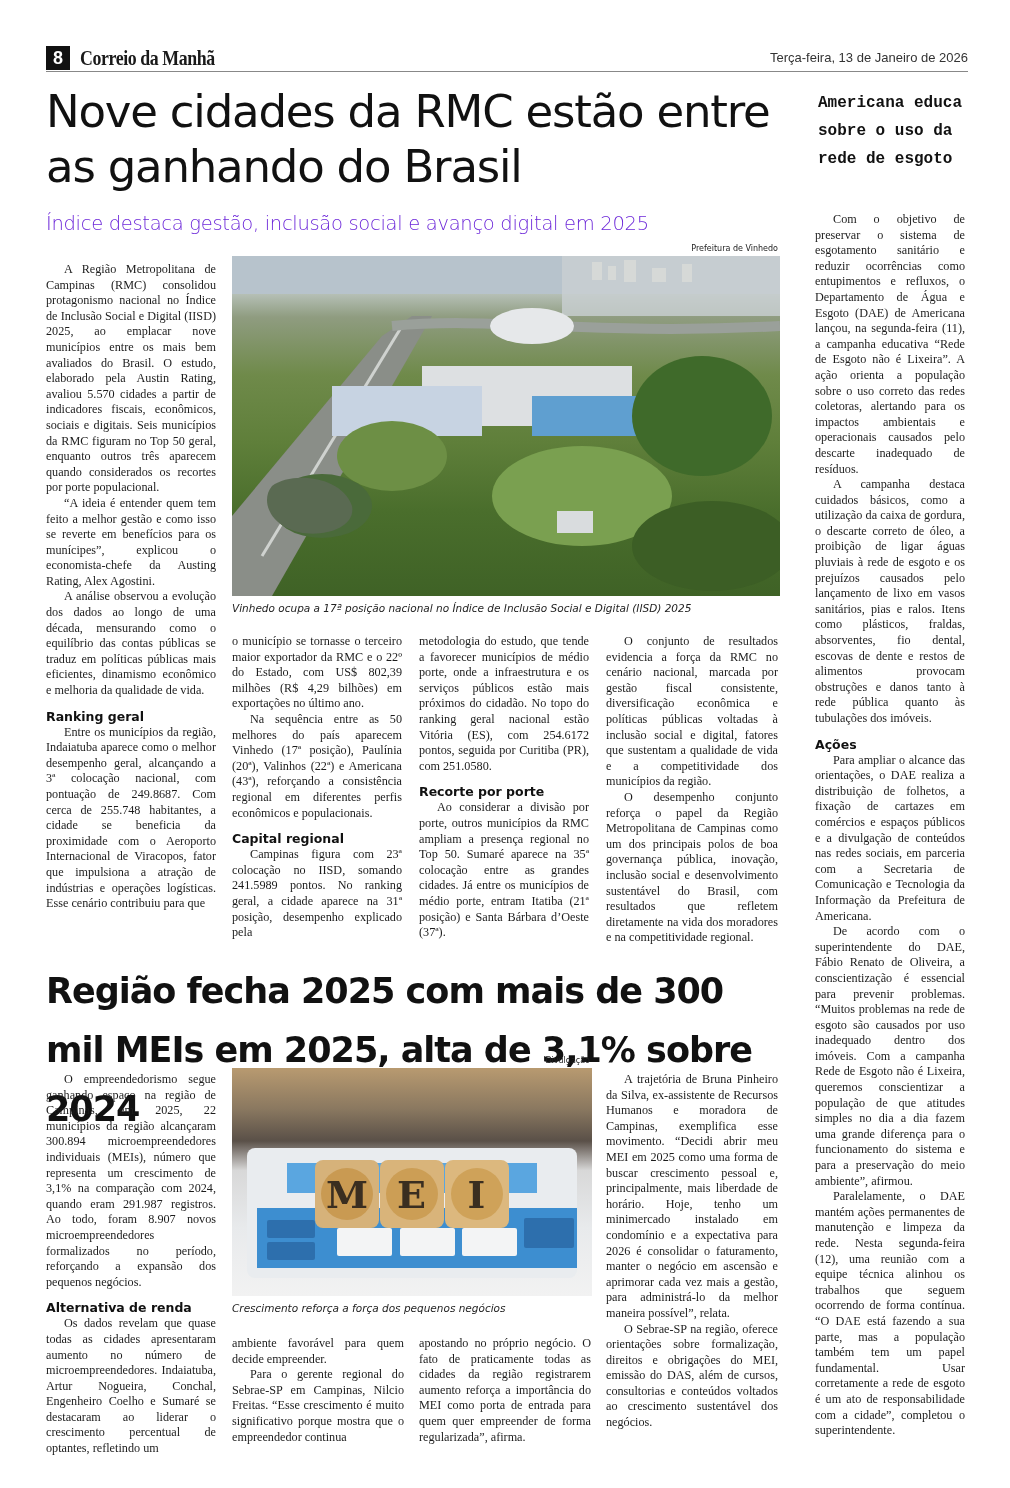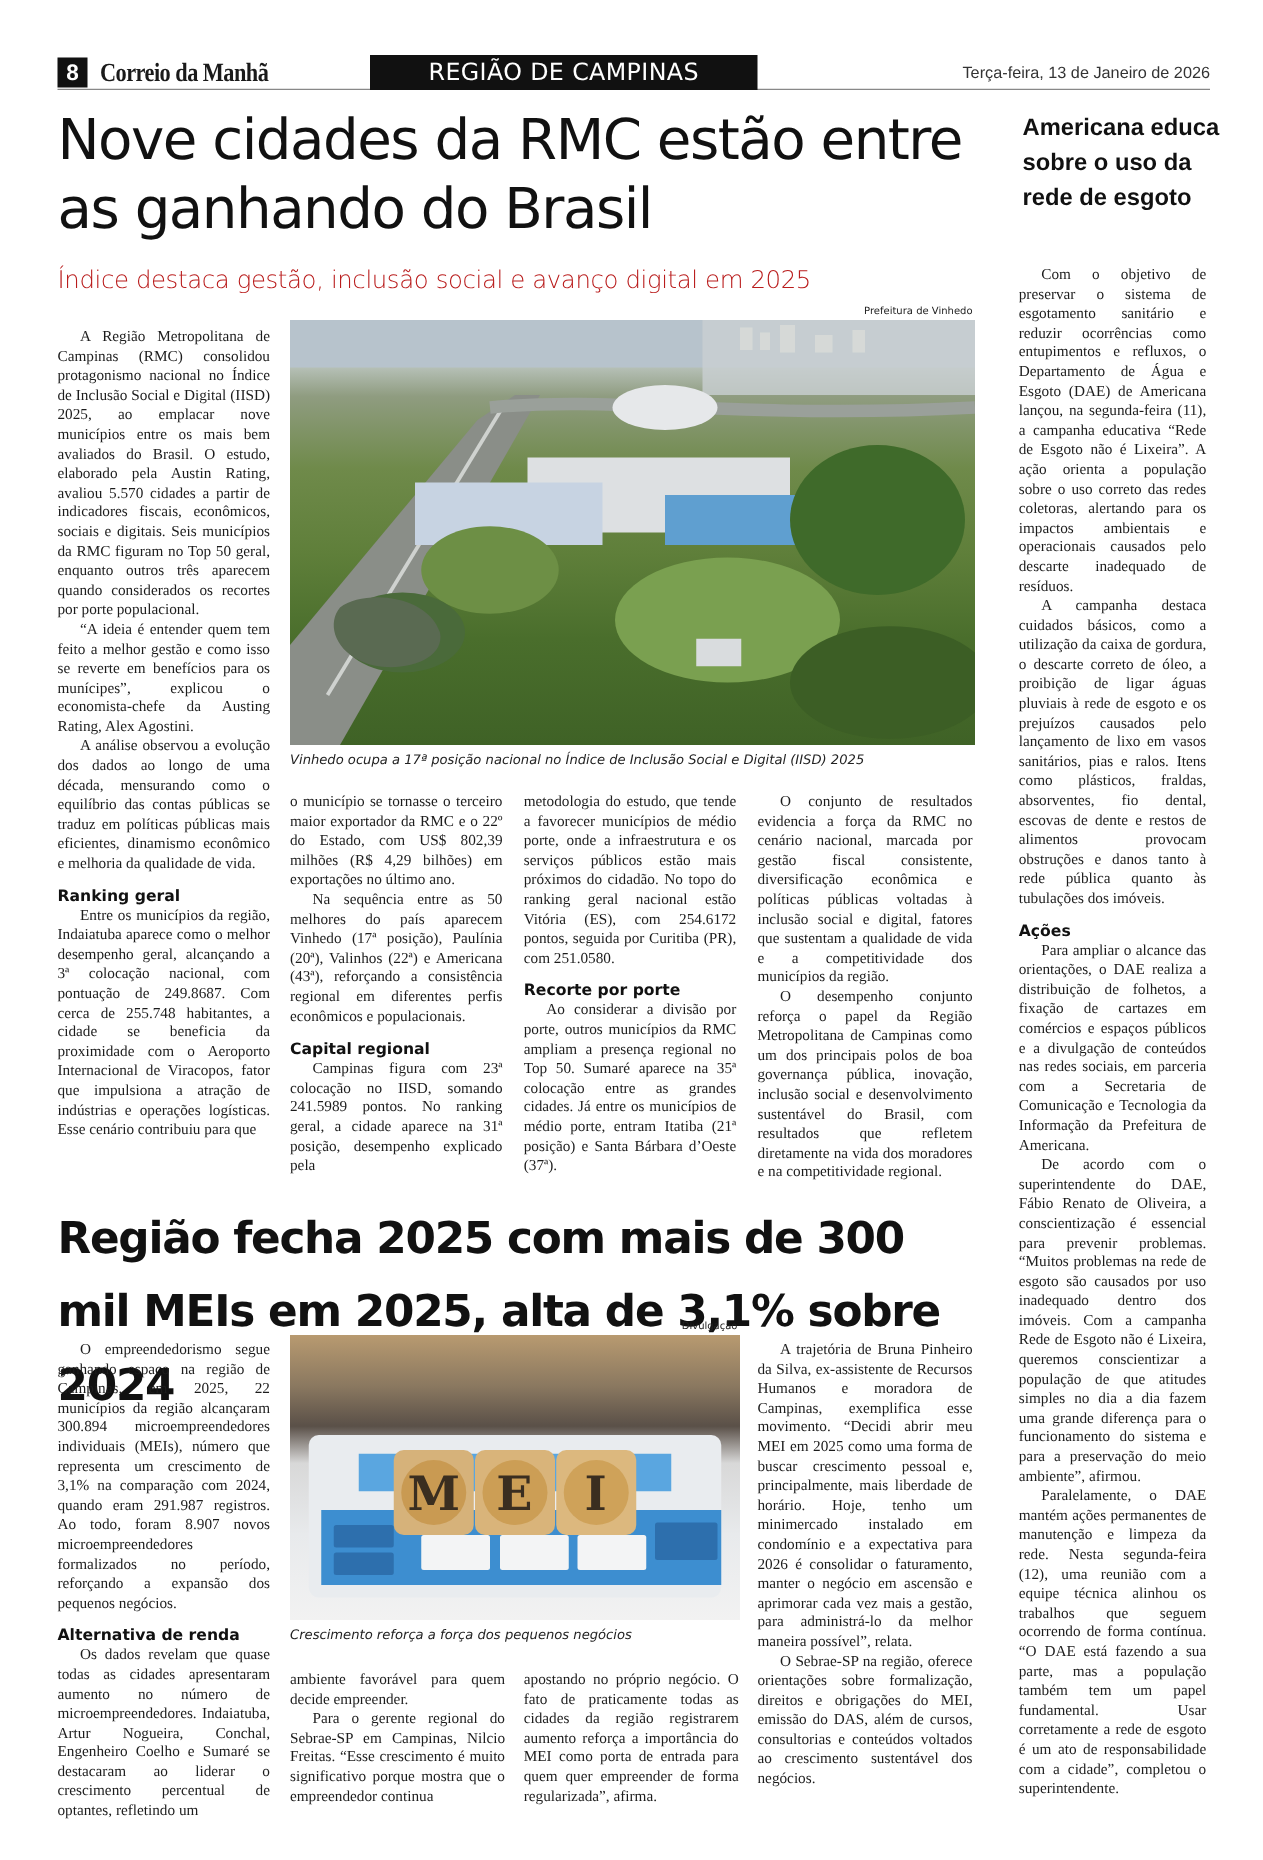--- a/index.html
+++ b/index.html
@@ -13,25 +13,25 @@
     .paper-name { position: absolute; left: 34px; top: 0; font-family: "Liberation Serif", serif; font-size: 21px;
       font-weight: bold; letter-spacing: -0.5px; line-height: 24px; transform: scaleX(0.85); transform-origin: left; }
     .section-tag { position: absolute; left: 250px; top: -2px; height: 28px; width: 310px; background: #111; color: #fff;
       font-family: "DejaVu Sans", sans-serif; font-size: 19px; line-height: 28px; text-align: center; letter-spacing: 0.3px; }
     .page-date { position: absolute; right: 0; top: 4px; font-family: "Liberation Sans", sans-serif; font-size: 13px; color: #333; }
 
     
     .headline-main { position: absolute; left: 46px; top: 84px; width: 740px; font-family: "DejaVu Sans", sans-serif;
       font-size: 45px; line-height: 55px; font-weight: 500; letter-spacing: -1.2px; color: #111; }
     .subhead { position: absolute; left: 46px; top: 212px; width: 740px; font-family: "DejaVu Sans", sans-serif;
-      font-size: 19.5px; font-weight: 300; color: #b91c1c; letter-spacing: -0.3px; }
+      font-size: 19.5px; font-weight: 300; color: #6d28d9; letter-spacing: -0.3px; }
     .headline-2 { position: absolute; left: 46px; top: 962px; width: 740px; font-family: "DejaVu Sans", sans-serif;
       font-size: 35px; line-height: 59px; letter-spacing: -1px; color: #111; }
-    .side-headline { position: absolute; left: 818px; top: 89px; width: 160px; font-family: Liberation Sans, sans-serif;
-      font-size: 19px; line-height: 28px; color: #111; }
+    .side-headline { position: absolute; left: 818px; top: 89px; width: 160px; font-family: Liberation Mono, monospace;
+      font-size: 16px; line-height: 28px; color: #111; }
 
     
     .col { position: absolute; font-size: 12.2px; line-height: 15.6px; text-align: justify; hyphens: auto; color: #1c1c1c; }
     .col p { text-indent: 18px; }
     .col h3 { font-family: "DejaVu Sans", sans-serif; font-size: 12.5px; font-weight: bold; margin-top: 10px; line-height: 16px; color: #111; }
     .col p.noindent { text-indent: 0; }
 
     
     .credit { position: absolute; font-family: "DejaVu Sans", sans-serif; font-size: 8px; color: #222; text-align: right; }
     .caption { position: absolute; font-family: "DejaVu Sans", sans-serif; font-size: 10.5px; font-style: italic; color: #222; }
@@ -39,21 +39,20 @@
       background: linear-gradient(180deg, #aebfd0 0%, #c7d0cf 8%, #8f9c80 18%, #6f8a4a 35%, #5f7f3a 55%, #4a6e2c 75%, #3f6226 100%); }
     .photo-mei { position: absolute; left: 232px; top: 1068px; width: 360px; height: 228px; overflow: hidden;
       background: linear-gradient(180deg, #b89a70 0%, #8a7860 18%, #5a5048 32%, #d8d8d8 45%, #e8eaec 70%, #f2f2f2 100%); }
   </style>
 </head>
 <body>
 
 <div class="masthead">
   <div class="page-num">8</div>
   <div class="paper-name">Correio da Manhã</div>
-  <div class="section-tag">REGIÃO DE CAMPINAS</div>
   <div class="page-date">Terça-feira, 13 de Janeiro de 2026</div>
 </div>
 
 <h1 class="headline-main">Nove cidades da RMC estão entre as ganhando do Brasil</h1>
 <div class="subhead">Índice destaca gestão, inclusão social e avanço digital em 2025</div>
 
 <div class="credit" style="left:560px; top:244px; width:218px;">Prefeitura de Vinhedo</div>
 <div class="photo-aerial">
   <svg width="548" height="340" viewBox="0 0 548 340">
     <rect x="0" y="0" width="548" height="38" fill="#b7c3cc"></rect>

